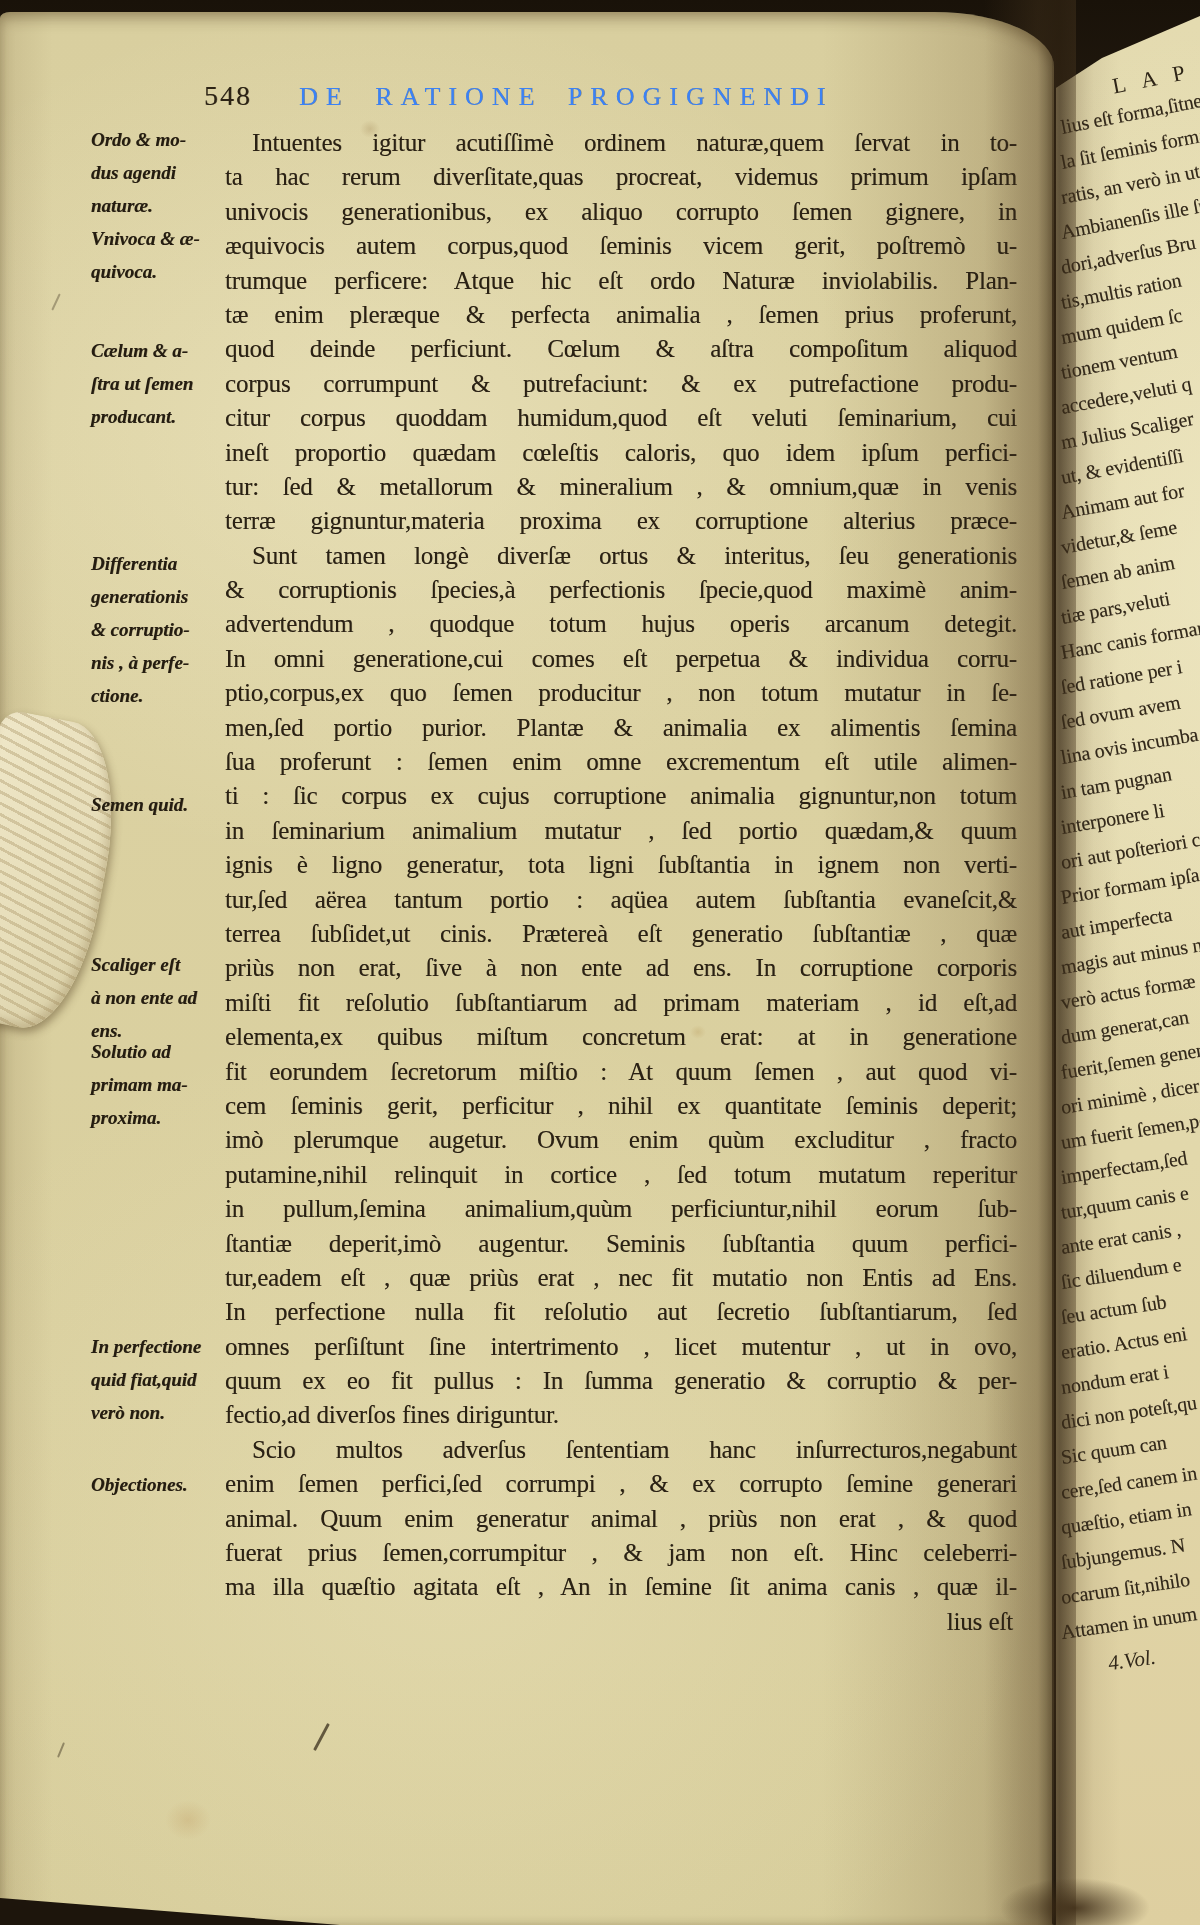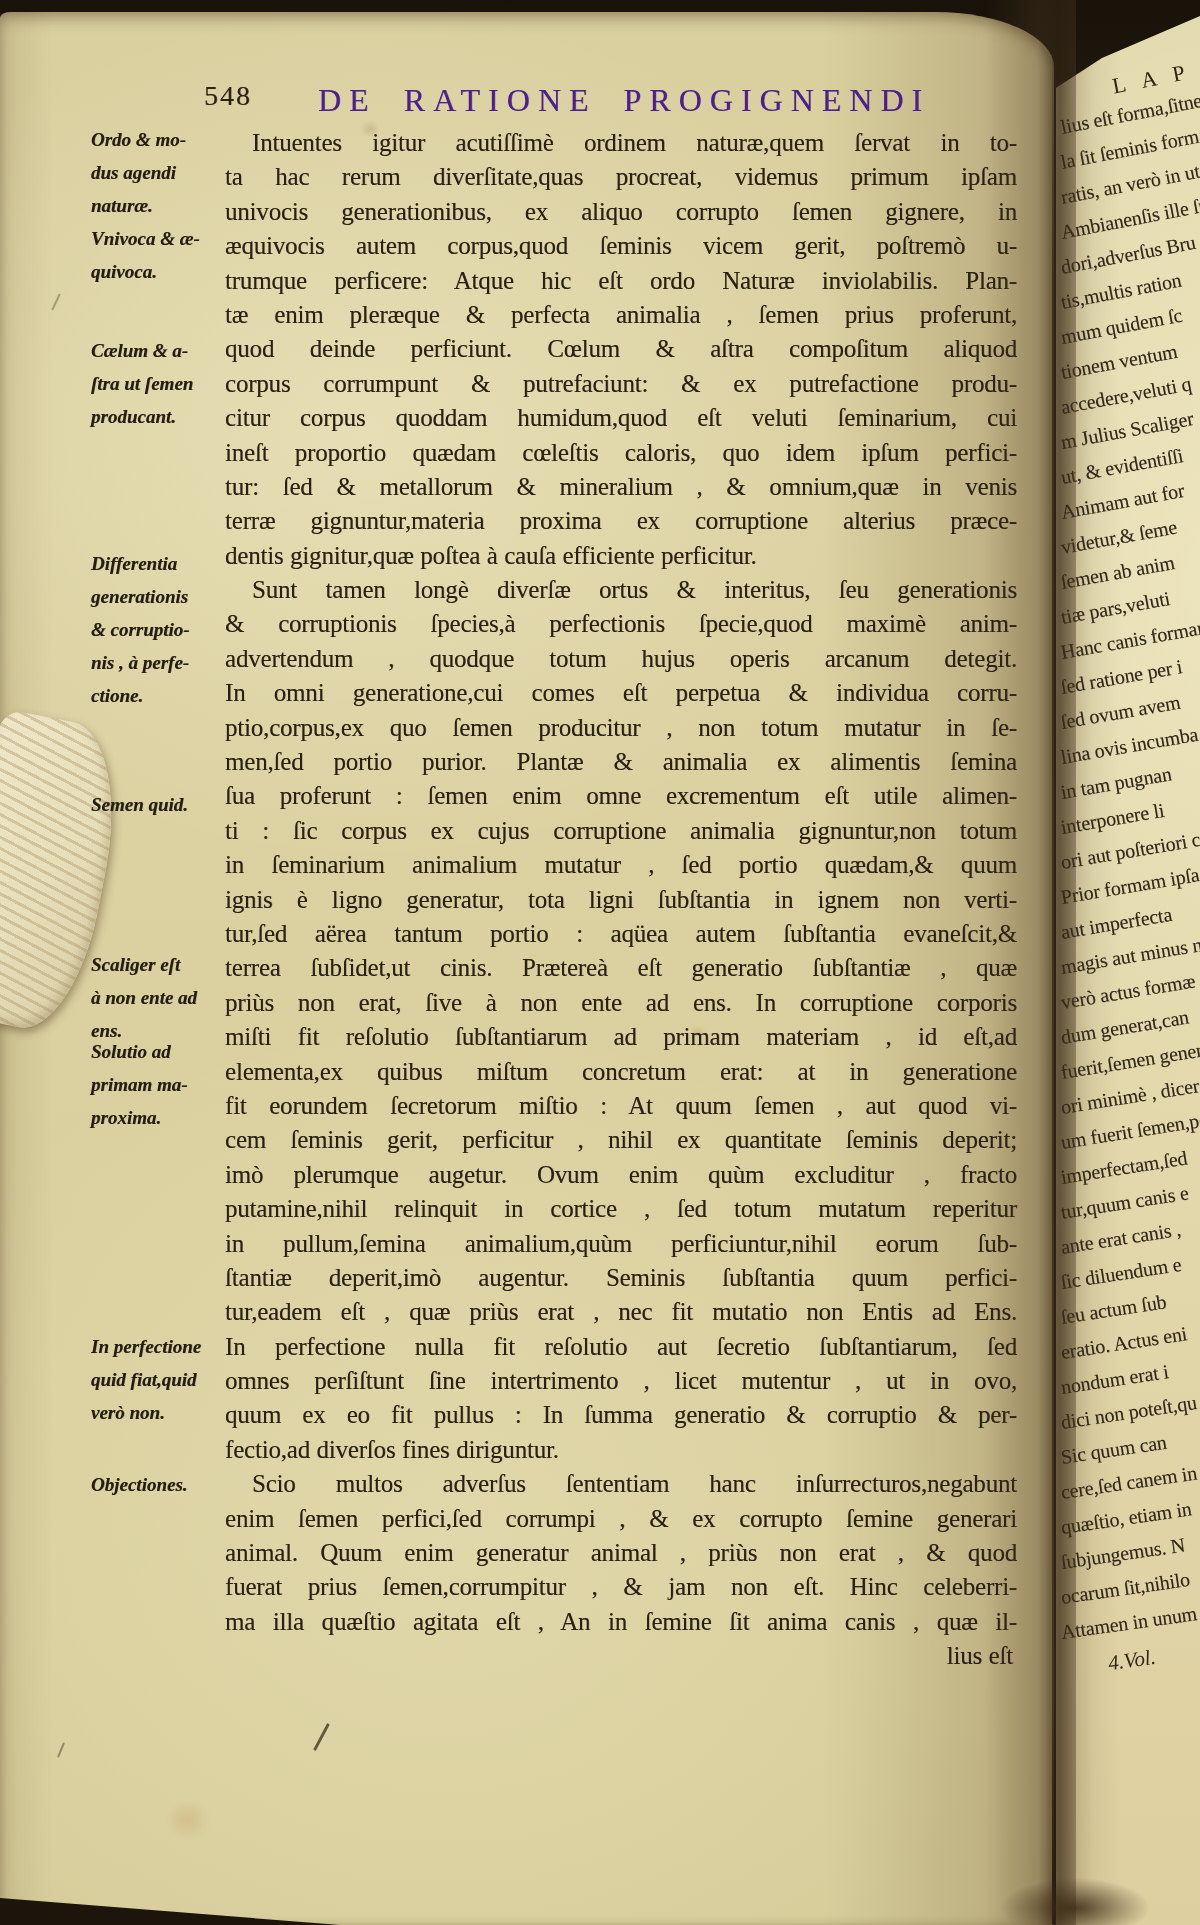--- a/index.html
+++ b/index.html
@@ -32,21 +32,21 @@
     border-radius:22px 46% 42% 34%;
     transform:rotate(11deg);
     box-shadow:3px 4px 9px rgba(80,60,32,.45), inset -4px -5px 10px rgba(150,128,85,.35);
   }
   
   .pagenum{
     position:absolute;left:204px;top:80px;font-size:28px;color:#2c2315;
     letter-spacing:2px;z-index:3;text-shadow:.4px .4px 0 rgba(44,35,21,.45);
   }
   .runtitle{
-    position:absolute;left:318px;top:82px;font-size:32px;color:#4c1d95;
+    position:absolute;left:299px;top:82px;font-size:26px;color:#3b82f6;
     letter-spacing:8px;word-spacing:11px;z-index:3;white-space:nowrap;
     text-shadow:.4px .4px 0 rgba(44,35,21,.4);
   }
   
   .mnote{
     position:absolute;left:91px;width:142px;z-index:3;
     font-style:italic;font-weight:600;font-size:19px;line-height:33px;
     color:#241c10;text-shadow:.4px .4px 0 rgba(36,28,16,.5);
   }
   .mnote div{white-space:nowrap;}
@@ -172,21 +172,20 @@
     <div class="tl">univocis generationibus, ex aliquo corrupto ſemen gignere, in</div>
     <div class="tl">æquivocis autem corpus,quod ſeminis vicem gerit, poſtremò u-</div>
     <div class="tl">trumque perficere: Atque hic eſt ordo Naturæ inviolabilis. Plan-</div>
     <div class="tl">tæ enim pleræque &amp; perfecta animalia , ſemen prius proferunt,</div>
     <div class="tl">quod deinde perficiunt.   Cœlum &amp; aſtra compoſitum aliquod</div>
     <div class="tl">corpus corrumpunt &amp; putrefaciunt:  &amp; ex putrefactione produ-</div>
     <div class="tl">citur corpus quoddam humidum,quod eſt veluti ſeminarium, cui</div>
     <div class="tl">ineſt proportio quædam cœleſtis caloris, quo idem ipſum perfici-</div>
     <div class="tl">tur:  ſed &amp; metallorum &amp; mineralium , &amp; omnium,quæ in venis</div>
     <div class="tl">terræ gignuntur,materia proxima ex corruptione alterius præce-</div>
-    <div class="tl nojust">dentis gignitur,quæ poſtea à cauſa efficiente perficitur.</div>
     <div class="tl indent">Sunt tamen longè diverſæ ortus &amp; interitus, ſeu generationis</div>
     <div class="tl">&amp; corruptionis ſpecies,à perfectionis ſpecie,quod maximè anim-</div>
     <div class="tl">advertendum , quodque totum hujus operis arcanum detegit.</div>
     <div class="tl">In omni generatione,cui comes eſt perpetua &amp; individua corru-</div>
     <div class="tl">ptio,corpus,ex quo ſemen producitur , non totum mutatur in ſe-</div>
     <div class="tl">men,ſed portio purior.  Plantæ &amp; animalia ex alimentis ſemina</div>
     <div class="tl">ſua proferunt : ſemen enim omne excrementum eſt utile alimen-</div>
     <div class="tl">ti : ſic corpus ex cujus corruptione animalia gignuntur,non totum</div>
     <div class="tl">in ſeminarium animalium mutatur , ſed portio quædam,&amp; quum</div>
     <div class="tl">ignis è ligno generatur, tota ligni ſubſtantia in ignem non verti-</div>

